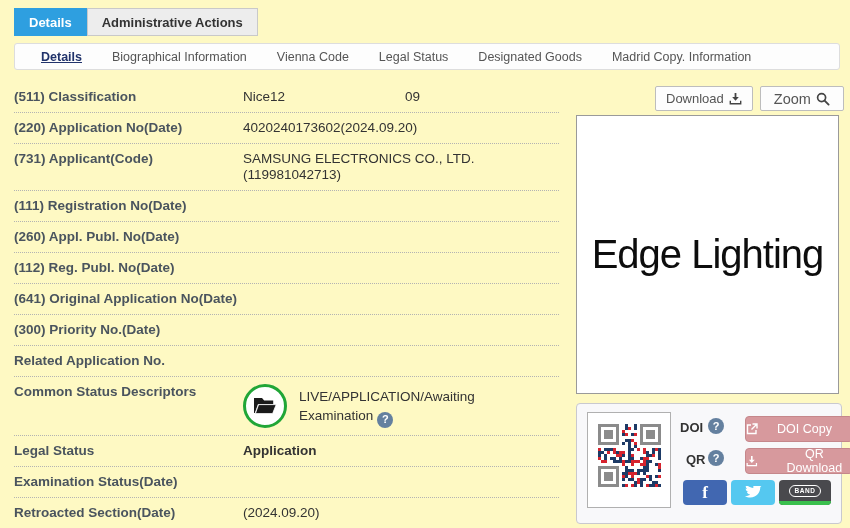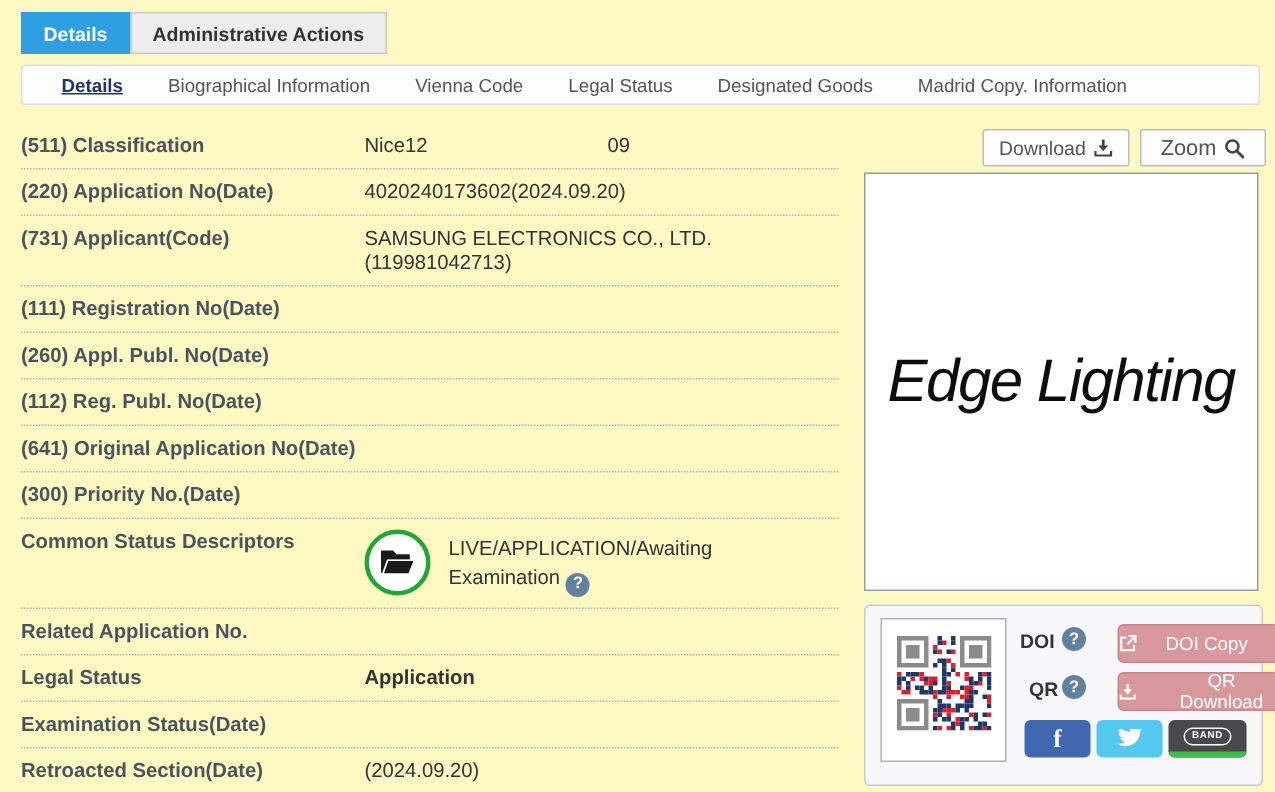--- a/index.html
+++ b/index.html
@@ -39,21 +39,21 @@
   .img-toolbar { position:absolute; left:655px; top:86px; display:flex; gap:7px; }
   .img-toolbar button { height:25px; background:#fdfdfd; border:1px solid #bdbdbd; border-radius:2px;
           font-family:"Liberation Sans",sans-serif; font-size:13px; color:#555; display:flex; align-items:center;
           gap:5px; padding:0 10px; cursor:pointer; }
   .img-toolbar button.zoom-btn { font-size:14.5px; padding:0 13px; }
   .icon-svg { display:inline-block; }
 
   
   .tm-box { position:absolute; left:576px; top:115px; width:263px; height:279px;
             border:1px solid #9a9a9a; background:#fff; display:flex; align-items:center; justify-content:center; }
-  .tm-box span { font-size:40px; color:#0d0d0d; letter-spacing:-1px; white-space:nowrap;font-style:italic; }
+  .tm-box span { font-size:40px; color:#0d0d0d; letter-spacing:-1px; white-space:nowrap; }
 
   
   .share-panel { position:absolute; left:576px; top:403px; width:266px; height:121px;
                  border:1px solid #c9c9cf; border-radius:4px; background:#f8f8fa; }
   .qr-box { position:absolute; left:10px; top:8px; width:84px; height:96px; background:#fff;
             border:1px solid #b0b0b0; display:flex; align-items:flex-start; justify-content:center; padding-top:11px; }
   .sp-lbl { position:absolute; font-size:13px; font-weight:bold; color:#333; }
   .lbl-doi { left:103px; top:16px; }
   .lbl-qr  { left:109px; top:48px; }
   .help.abs { position:absolute; margin:0; }
@@ -120,34 +120,34 @@
     </div>
     <div class="row">
       <div class="lbl">(641) Original Application No(Date)</div>
       <div class="val"></div>
     </div>
     <div class="row">
       <div class="lbl">(300) Priority No.(Date)</div>
       <div class="val"></div>
     </div>
     <div class="row">
+      <div class="lbl">Related Application No.</div>
+      <div class="val"></div>
+    </div>
+    <div class="row">
       <div class="lbl">Common Status Descriptors</div>
       <div class="val status-val">
         <span class="status-icon">
           <svg width="26" height="22" viewBox="0 0 26 22" class="icon-svg">
             <path d="M2 18 V3 h8 l2.2 2.5 h9 V9 H6 L2.8 18 z" fill="#1a1a1a"></path>
             <path d="M6.6 9.6 h17.6 L20.6 18.6 H3.4 z" fill="#1a1a1a" stroke="#fff" stroke-width="0.8"></path>
           </svg>
         </span>
         <span class="status-text"><span>LIVE/APPLICATION/Awaiting Examination</span><span class="help">?</span></span>
       </div>
-    </div>
-    <div class="row">
-      <div class="lbl">Related Application No.</div>
-      <div class="val"></div>
     </div>
     <div class="row">
       <div class="lbl">Legal Status</div>
       <div class="val bold">Application</div>
     </div>
     <div class="row">
       <div class="lbl">Examination Status(Date)</div>
       <div class="val"></div>
     </div>
     <div class="row">

